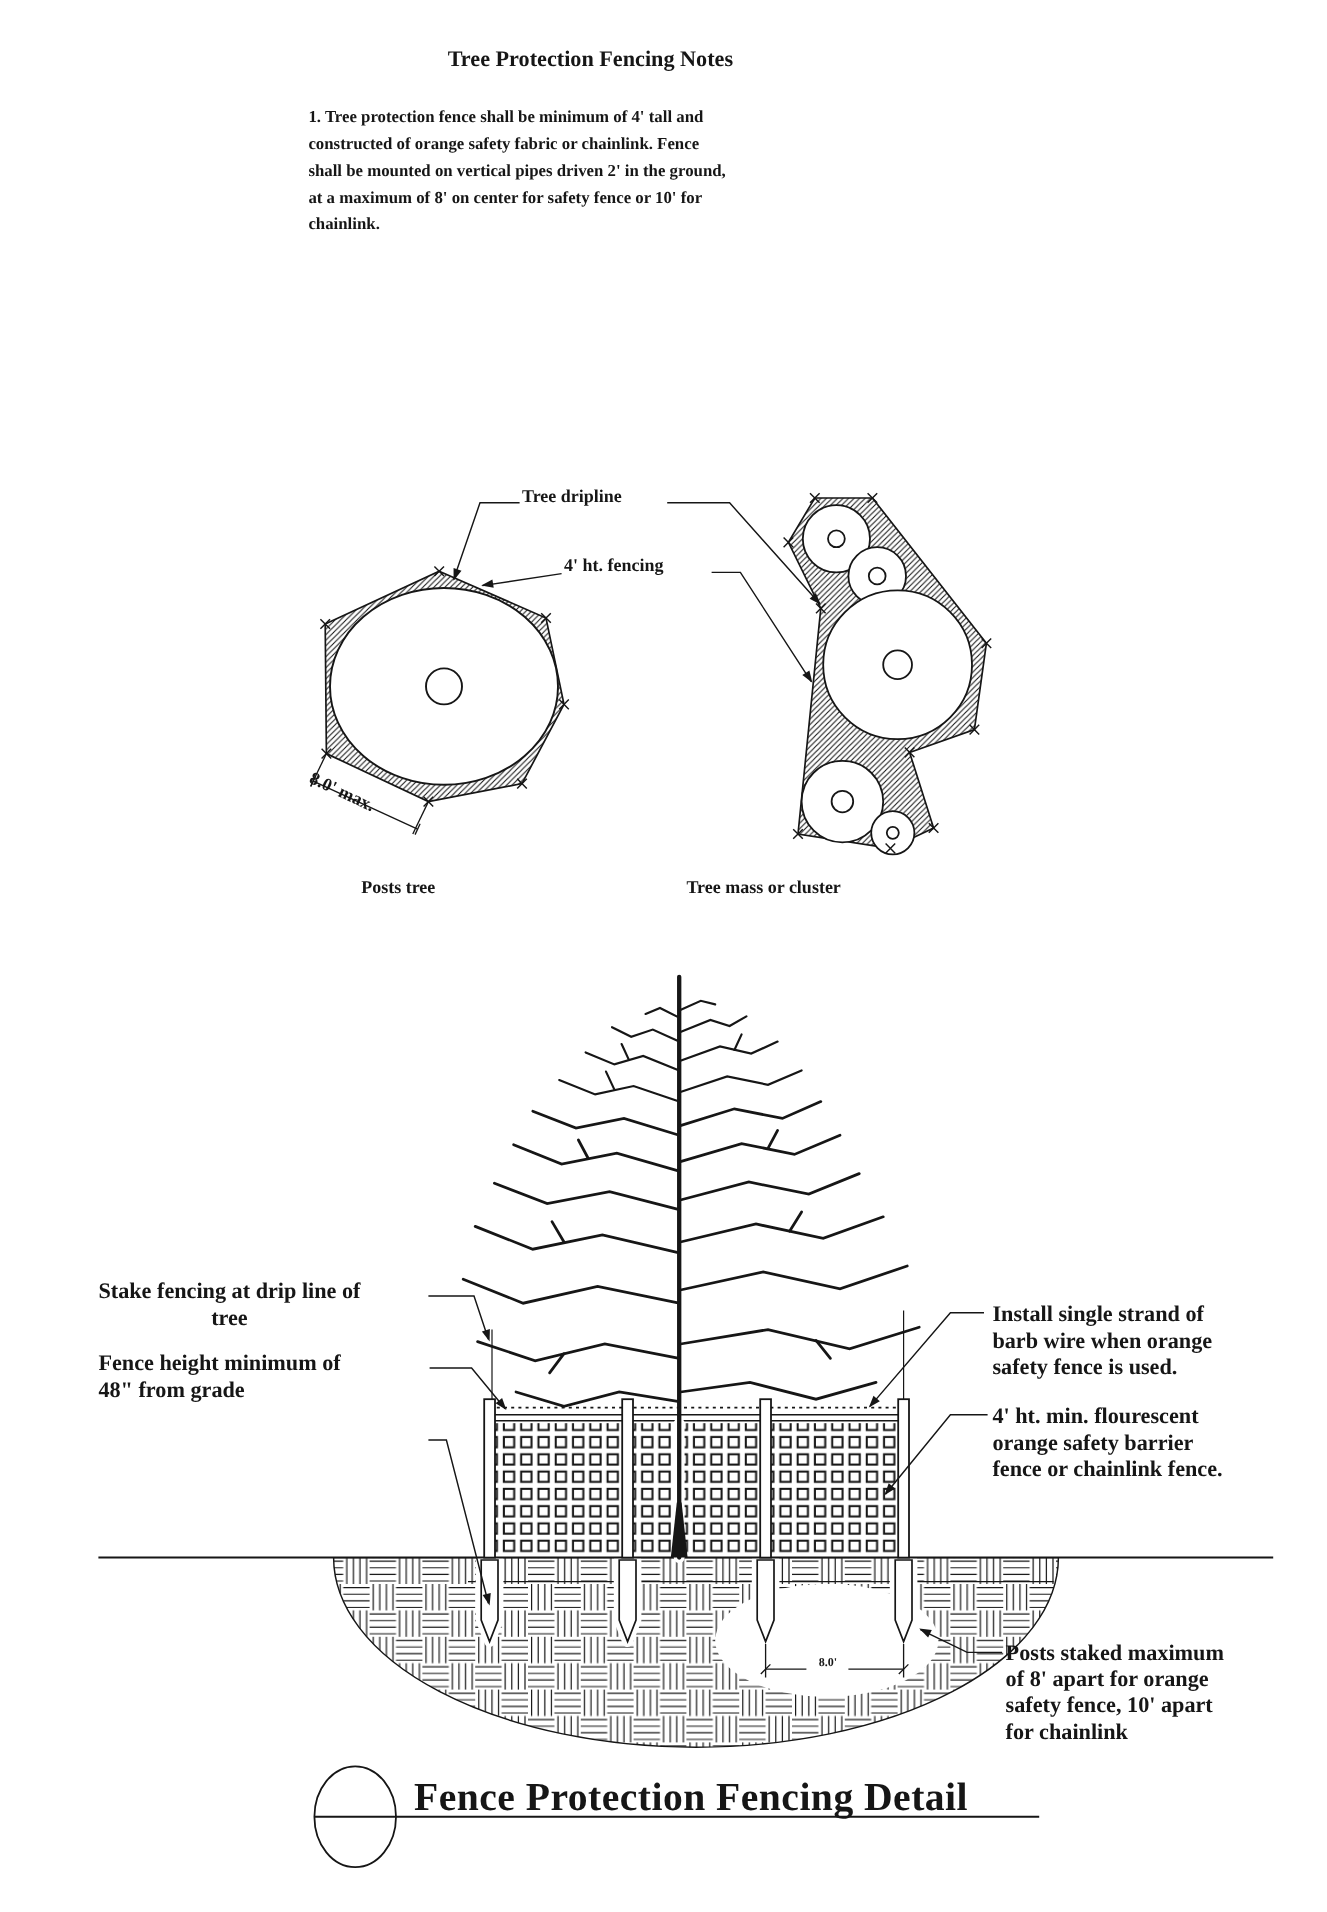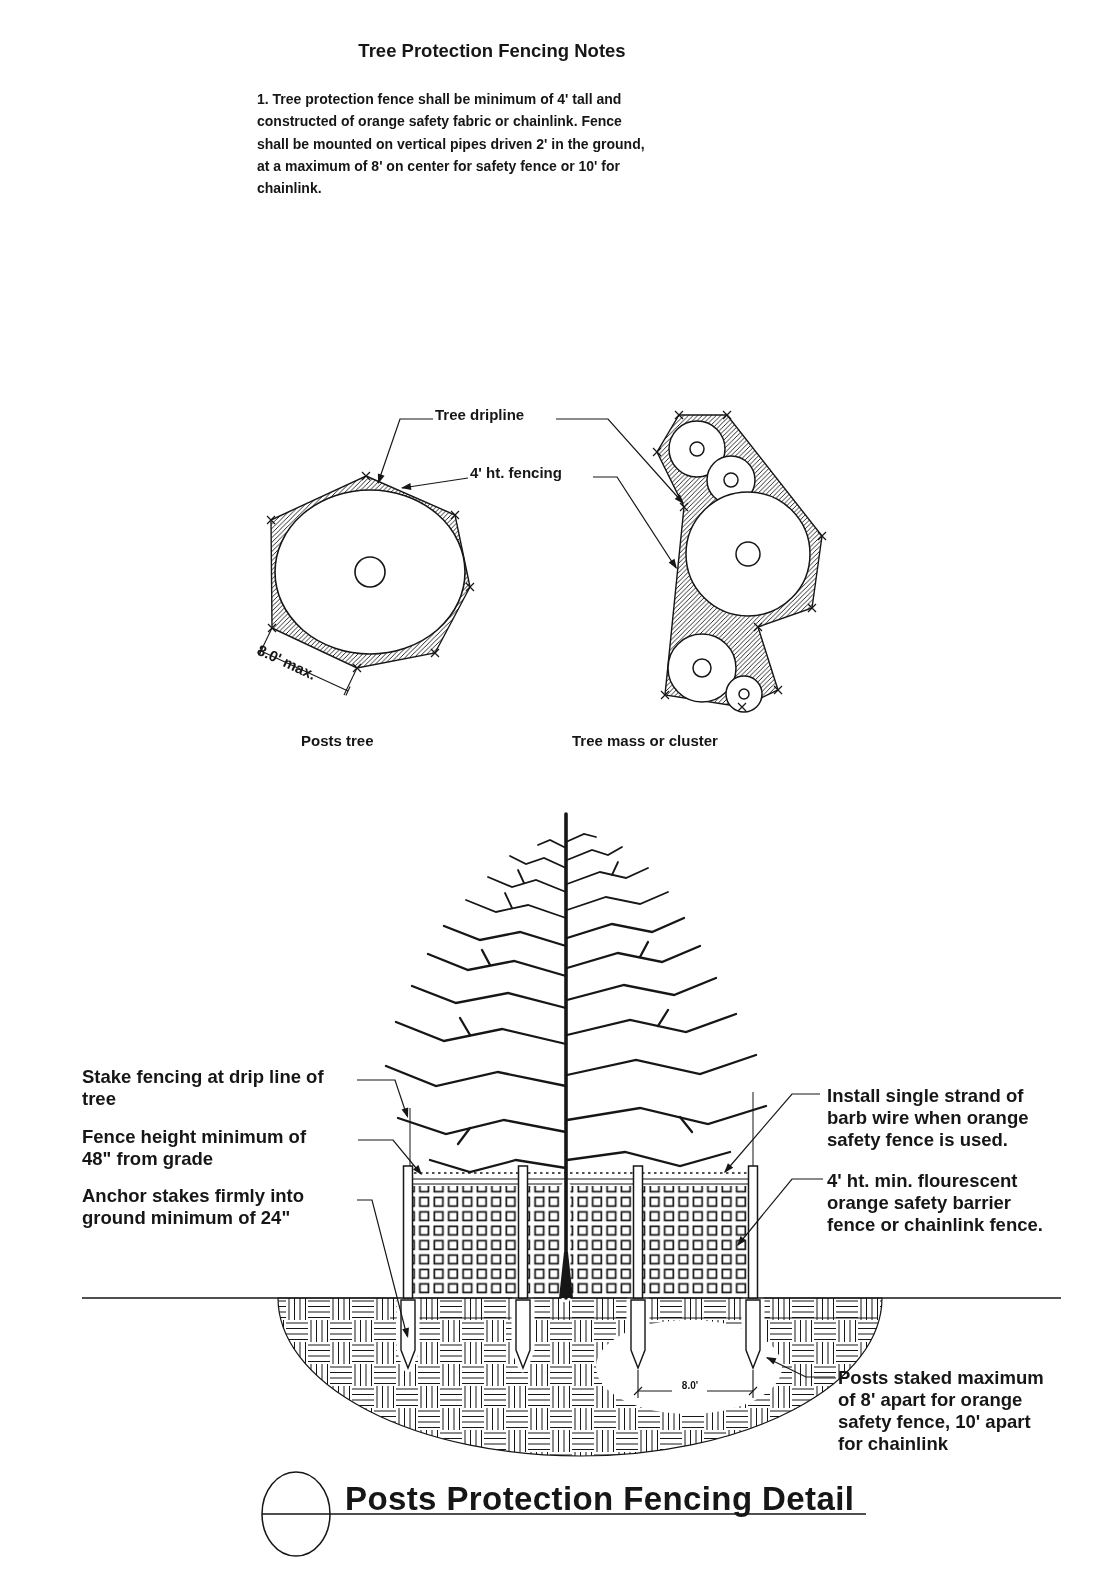--- a/index.html
+++ b/index.html
@@ -1,32 +1,32 @@
 <!DOCTYPE html>
 <html><head>
 <meta charset="utf-8">
 <style>
   html,body{margin:0;padding:0;background:#ffffff;}
   .page{position:relative;width:1061px;height:1593px;background:#ffffff;overflow:hidden;
-        font-family:Liberation Sans, sans-serif;color:#161616;}
+        font-family:Liberation Serif, serif;color:#161616;}
   svg{position:absolute;left:0;top:0;z-index:1;}
   .txt{position:absolute;z-index:2;font-weight:bold;color:#161616;}
   .pre{white-space:pre;}
   .notes-title{left:252px;top:40px;width:480px;text-align:center;font-size:18.5px;}
   .note{left:257px;font-size:14px;line-height:22.3px;}
   .note1{top:88px;}
   .note2{top:216px;}
   .lbl{font-size:15px;}
   .lbl-dripline{left:435px;top:406px;}
   .lbl-fencing{left:470px;top:464px;}
   .dim-max{left:262px;top:641px;font-size:15px;transform:rotate(25deg);transform-origin:0 0;}
   .cap-single{left:301px;top:732px;}
   .cap-cluster{left:572px;top:732px;}
   .callout{font-size:18.5px;line-height:22px;}
-  .co-stake{left:82px;top:1066px;}
+  .co-stake{left:82px;top:1066px;text-align:center;}
   .co-height{left:82px;top:1126px;}
   .co-anchor{left:82px;top:1185px;}
   .co-barb{left:827px;top:1085px;}
   .co-fence{left:827px;top:1170px;}
   .co-posts{left:838px;top:1367px;}
   .dim-spacing{left:660px;top:1380px;width:60px;text-align:center;font-size:10px;}
   .detail-title{left:345px;top:1480px;font-size:33px;letter-spacing:.4px;}
 </style>
 </head>
 <body>
@@ -238,29 +238,27 @@
 <div class="txt lbl lbl-dripline">Tree dripline</div>
 <div class="txt lbl lbl-fencing">4' ht. fencing</div>
 <div class="txt dim-max">8.0' max.</div>
 <div class="txt lbl cap-single">Posts tree</div>
 <div class="txt lbl cap-cluster">Tree mass or cluster</div>
 
 <div class="txt pre callout co-stake">Stake fencing at drip line of
 tree</div>
 <div class="txt pre callout co-height">Fence height minimum of
 48" from grade</div>
-<div class="txt pre callout co-anchor">Anchor stakes firmly into
-ground minimum of 24"</div>
 <div class="txt pre callout co-barb">Install single strand of
 barb wire when orange
 safety fence is used.</div>
 <div class="txt pre callout co-fence">4' ht. min. flourescent
 orange safety barrier
 fence or chainlink fence.</div>
 <div class="txt pre callout co-posts">Posts staked maximum
 of 8' apart for orange
 safety fence, 10' apart
 for chainlink</div>
 <div class="txt dim-spacing">8.0'</div>
 
-<div class="txt detail-title">Posts Protection Fencing Detail</div>
+<div class="txt detail-title">Fence Protection Fencing Detail</div>
 
 </div>
 
 </body></html>

